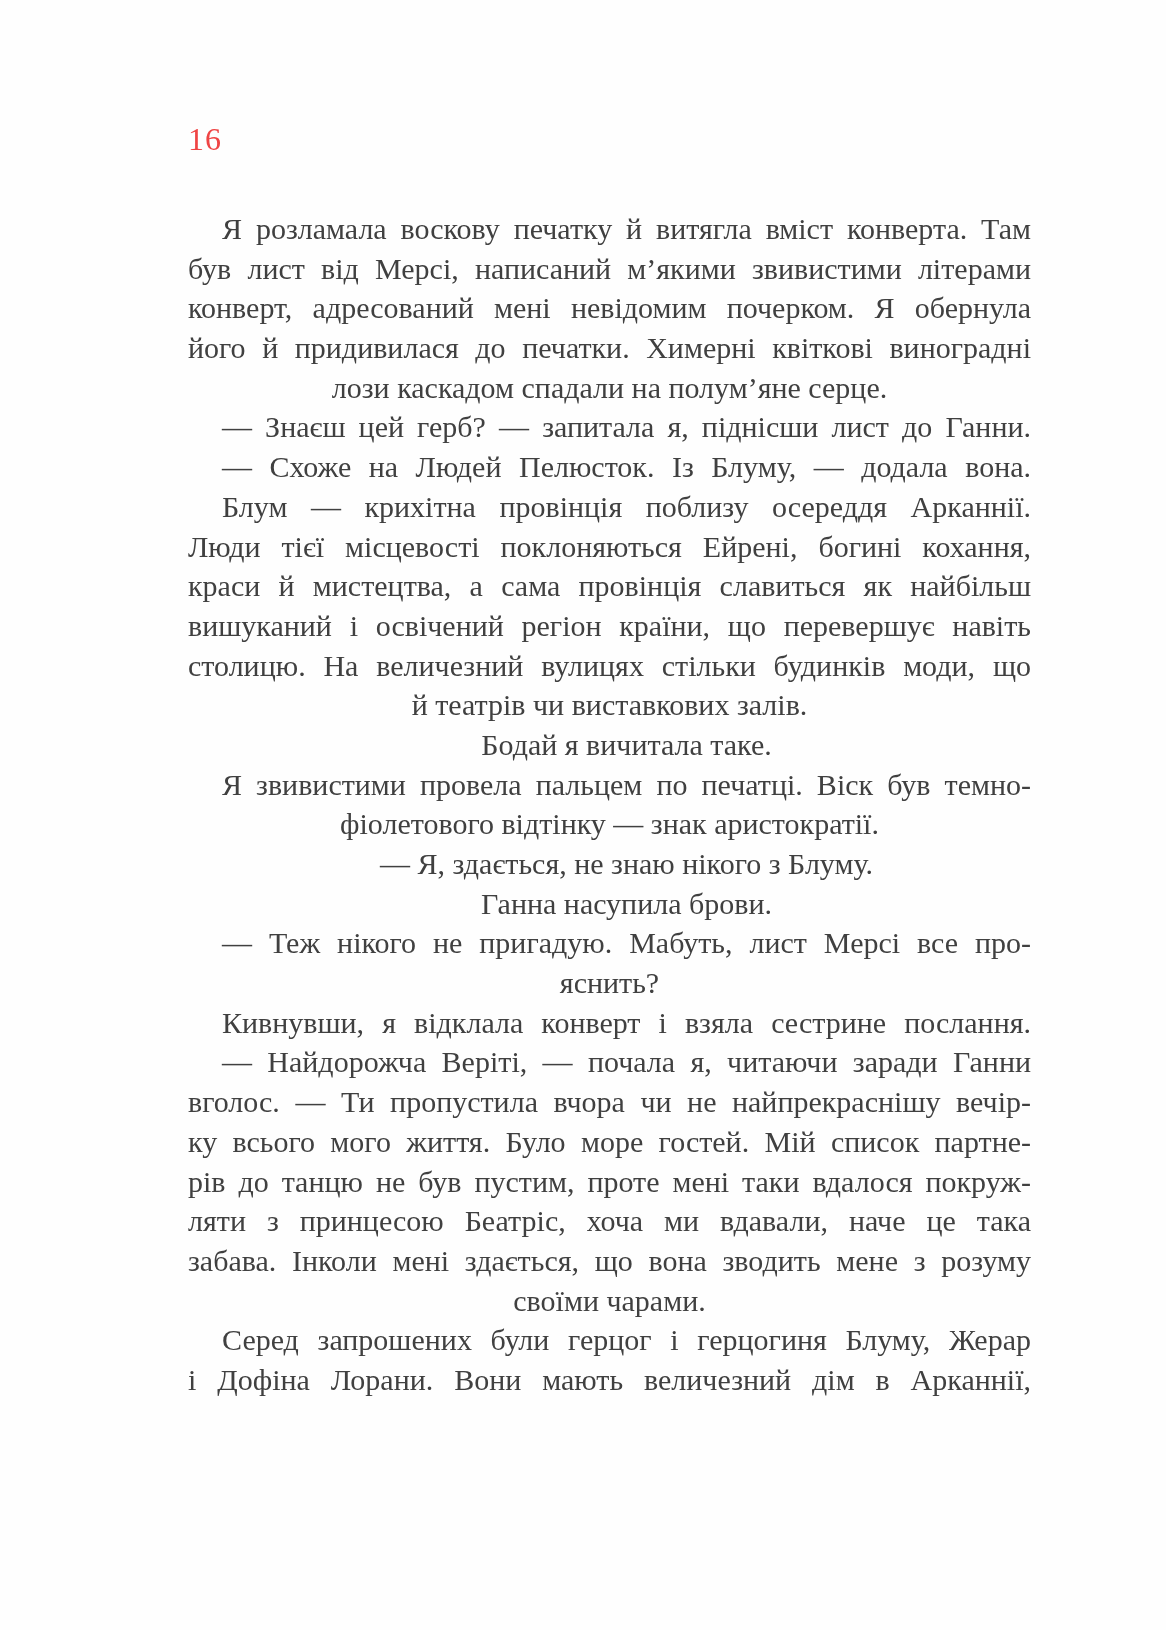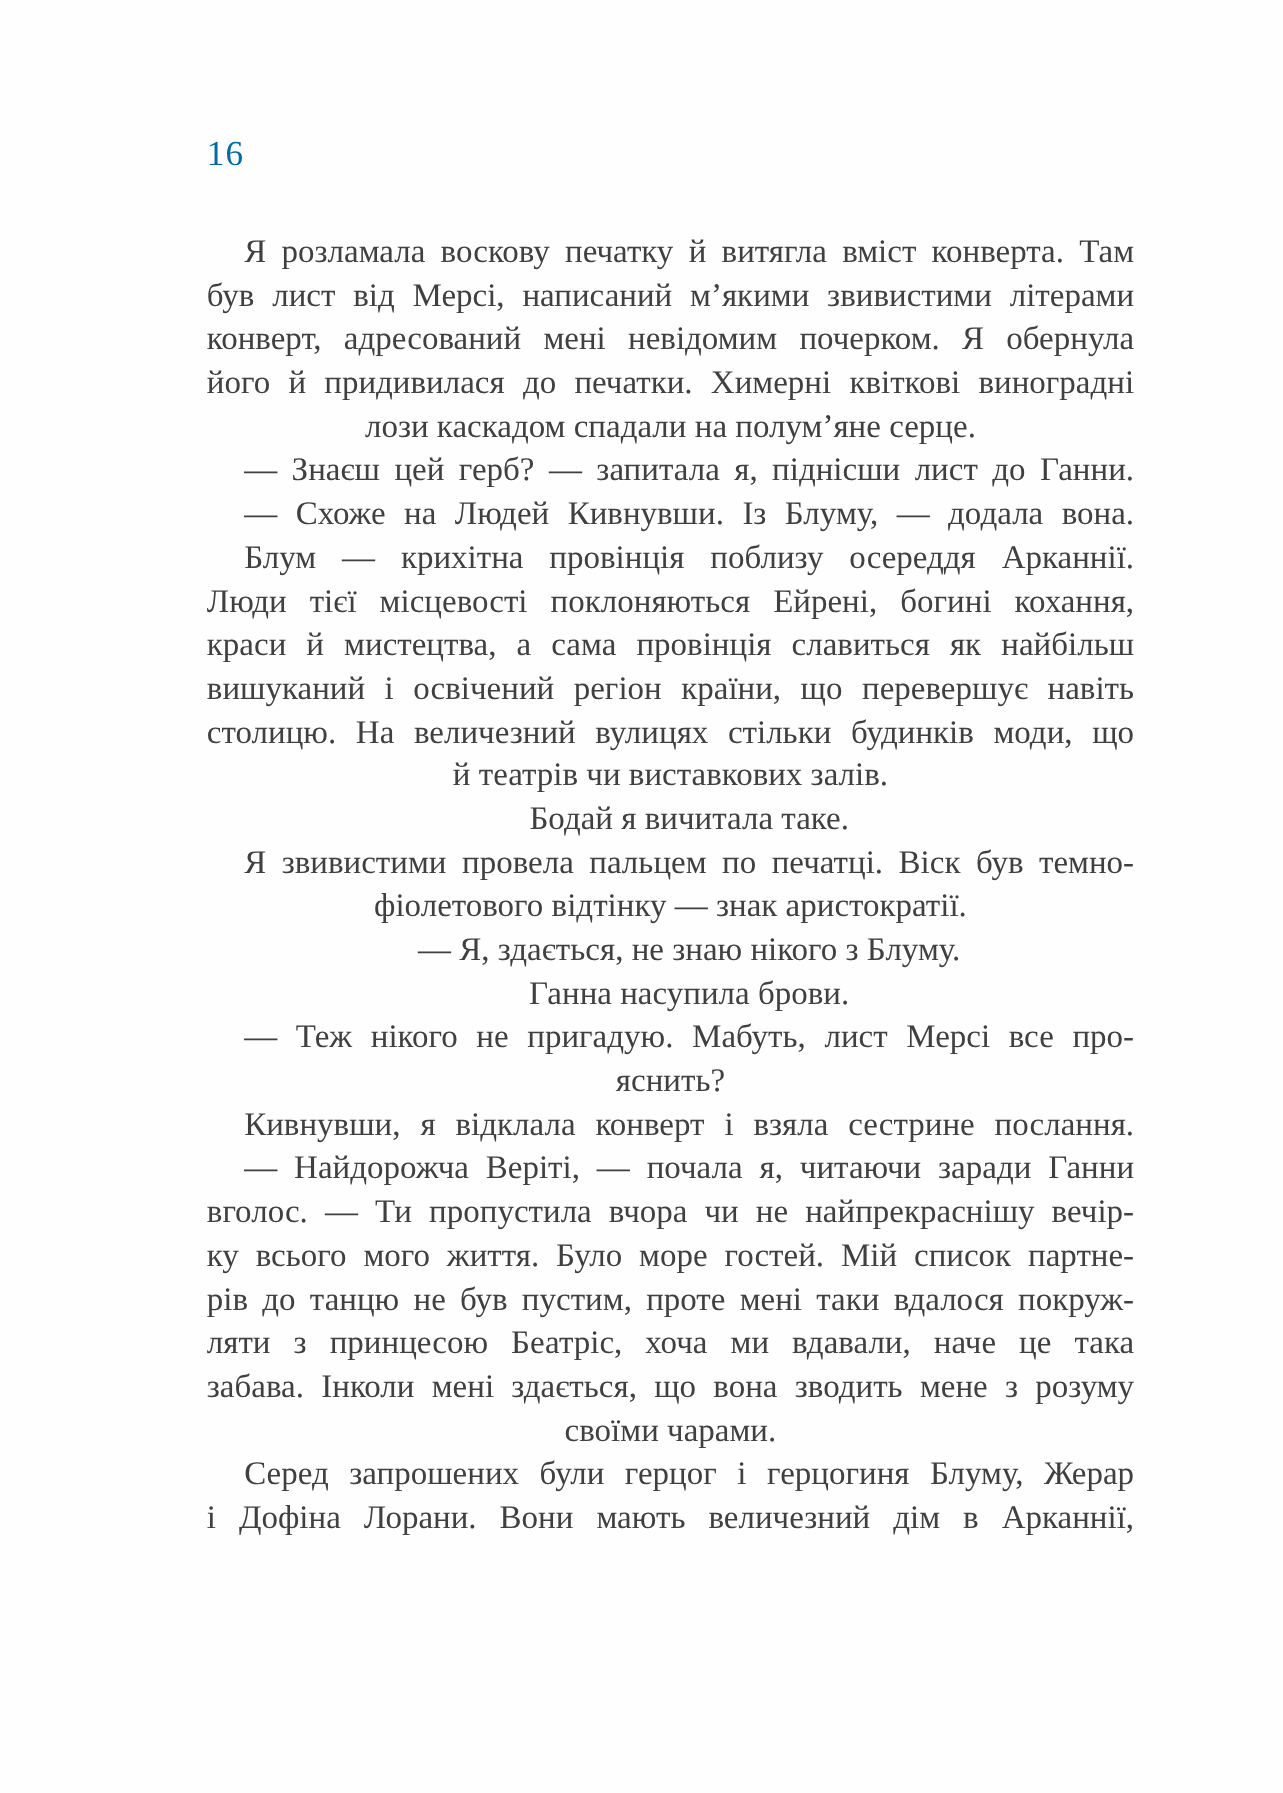--- a/index.html
+++ b/index.html
@@ -16,21 +16,21 @@
     font-family: "Liberation Serif", "DejaVu Serif", serif;
     color: #1f1f1f;
   }
   .page-number {
     position: absolute;
     left: 188px;
     top: 123px;
     font-size: 32px;
     line-height: 1;
     letter-spacing: 1px;
-    color: #0369a1;
+    color: #ef4444;
   }
   .text-block {
     position: absolute;
     left: 188px;
     top: 209px;
     width: 843px;
     font-size: 30px;
     line-height: 39.7px;
     color: #404040;
   }
@@ -55,21 +55,21 @@
 
 <div class="page">
   <div class="page-number">16</div>
   <div class="text-block">
       <div class="line just indent">Я розламала воскову печатку й витягла вміст конверта. Там</div>
       <div class="line just">був лист від Мерсі, написаний м’якими звивистими літерами</div>
       <div class="line just">конверт, адресований мені невідомим почерком. Я обернула</div>
       <div class="line just">його й придивилася до печатки. Химерні квіткові виноградні</div>
       <div class="line last">лози каскадом спадали на полум’яне серце.</div>
       <div class="line just indent">— Знаєш цей герб? — запитала я, піднісши лист до Ганни.</div>
-      <div class="line just indent">— Схоже на Людей Кивнувши. Із Блуму, — додала вона.</div>
+      <div class="line just indent">— Схоже на Людей Пелюсток. Із Блуму, — додала вона.</div>
       <div class="line just indent">Блум — крихітна провінція поблизу осереддя Арканнії.</div>
       <div class="line just">Люди тієї місцевості поклоняються Ейрені, богині кохання,</div>
       <div class="line just">краси й мистецтва, а сама провінція славиться як найбільш</div>
       <div class="line just">вишуканий і освічений регіон країни, що перевершує навіть</div>
       <div class="line just">столицю. На величезний вулицях стільки будинків моди, що</div>
       <div class="line last">й театрів чи виставкових залів.</div>
       <div class="line last indent">Бодай я вичитала таке.</div>
       <div class="line just indent">Я звивистими провела пальцем по печатці. Віск був темно-</div>
       <div class="line last">фіолетового відтінку — знак аристократії.</div>
       <div class="line last indent">— Я, здається, не знаю нікого з Блуму.</div>

